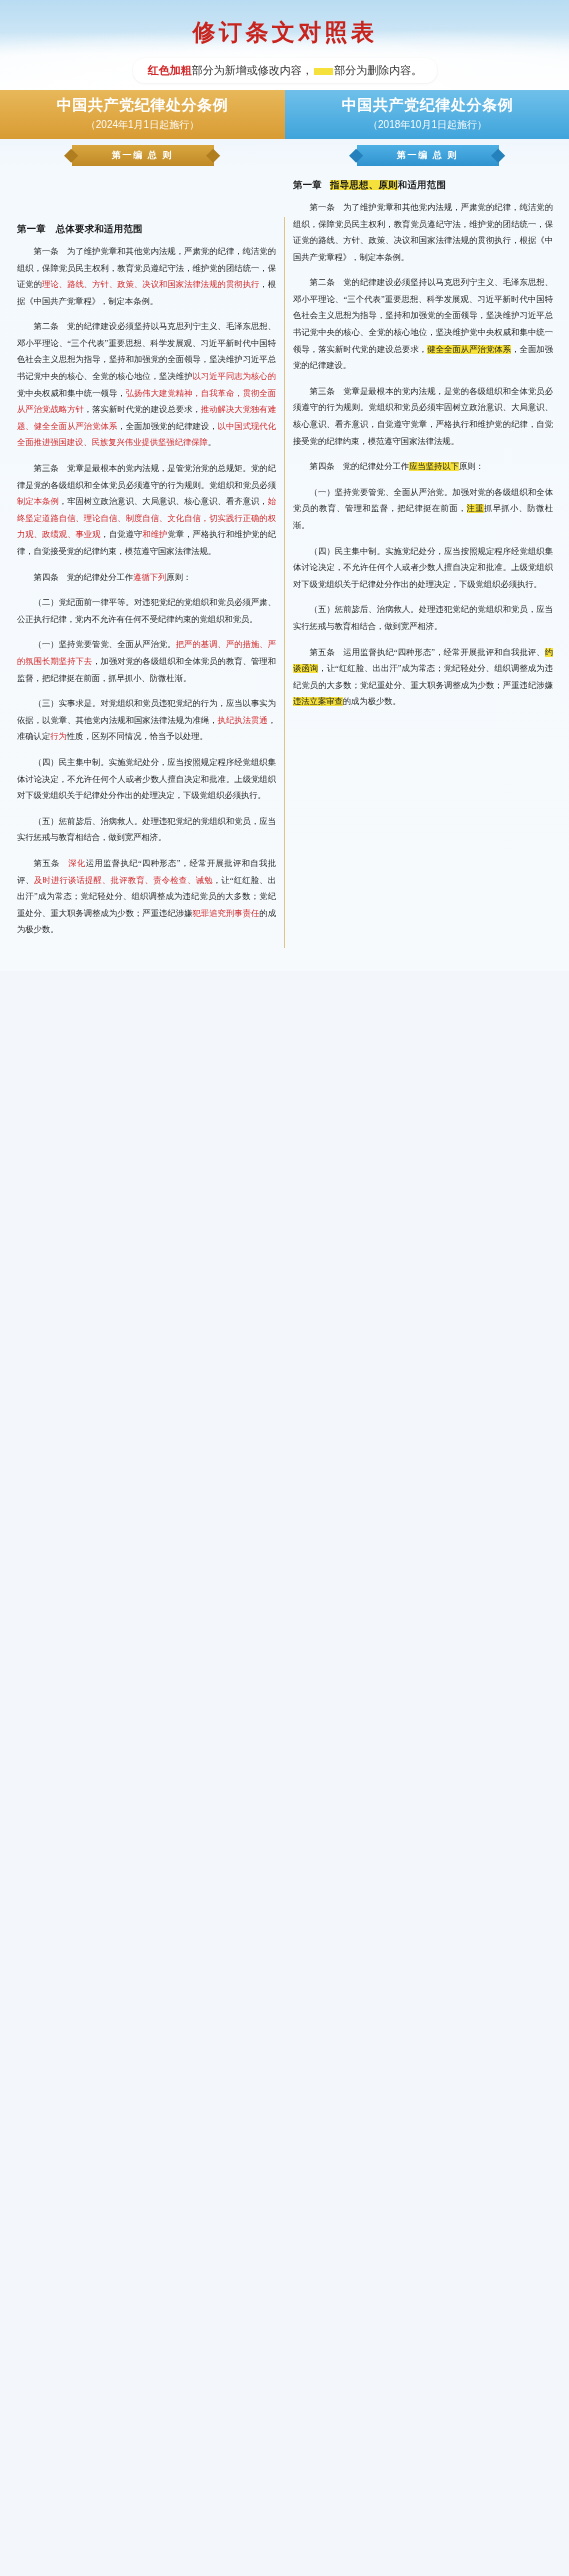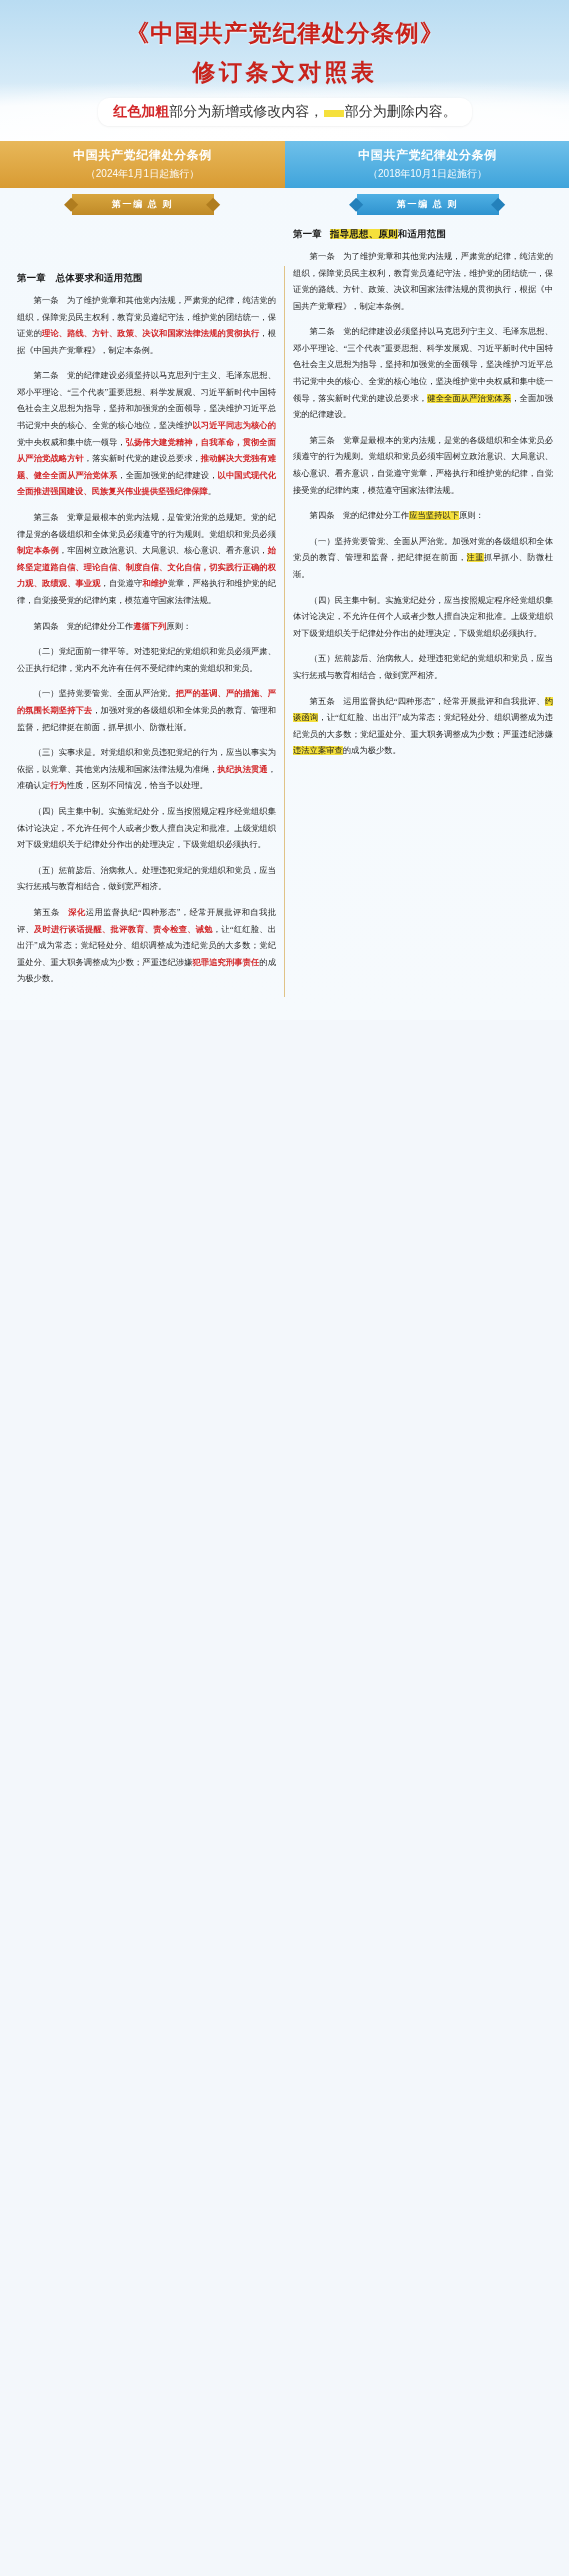--- a/index.html
+++ b/index.html
@@ -54,26 +54,26 @@
     letter-spacing: 3.4px;
     margin: 0 0 10.3px 0;
     position: relative;
     z-index: 2;
   }
   .legend {
     display: inline-block;
     background: #ffffff;
     border-radius: 11.4px;
     padding: 5.1px 15px;
-    font-size: 14px;
+    font-size: 11px;
     color: #333;
     box-shadow: 0 0.6px 2.3px rgba(0,0,0,.08);
     position: relative;
     z-index: 2;
-    margin-bottom: 9px;
+    margin-bottom: 1px;
     text-align: center;
   }
   .legend .red { color: #d3292b; font-weight: bold; }
   .legend .yellow-chip {
     display: inline-block;
     width: 19.4px; height: 7.4px;
     background: #f5e03c;
     vertical-align: -0.6px;
     margin: 0 1.1px;
   }
@@ -88,21 +88,21 @@
   }
   .col-head {
     text-align: center;
     padding: 5.7px 0 6.8px 0;
     color: #fff;
   }
   .col-head.left  { background: linear-gradient(180deg,#e8b85a 0%, #d89b33 100%); }
   .col-head.right { background: linear-gradient(180deg,#6fc0ea 0%, #3fa4db 100%); }
   .col-head .ch-title {
     font-family: "Liberation Serif", serif;
-    font-size: 12px;
+    font-size: 15px;
     font-weight: bold;
     letter-spacing: 0.6px;
     text-align: center;
   }
   .col-head .ch-date {
     font-size: 10px;
     margin-top: 3px;
     opacity: .95;
   }
   
@@ -149,30 +149,29 @@
   .chapter .sp { display:inline-block; width: 8px; }
   p.art {
     font-family: "Liberation Serif", serif;
     font-size: 8.3px;
     line-height: 2.0;
     color: #1f1f1f;
     margin: 0 0 9px 0;
     text-align: justify;
     text-indent: 2em;
   }
-  .r { color: #d3292b; font-weight: bold; }
+  .r { color: #d3292b; font-weight: normal; }
   .hl { background: #f5e03c; }
 </style>
 </head>
 <body>
 
 <div class="page">
 
   <div class="header">
-    <div class="main-title">《中国共产党纪律处分条例》</div>
     <div class="sub-title">修订条文对照表</div>
     <div class="legend">
       <span class="red">红色加粗</span><span>部分为新增或修改内容，</span><span class="yellow-chip"></span><span>部分为删除内容。</span>
     </div>
   </div>
 
   <div class="cols">
     <div class="col">
       <div class="col-head left">
         <div class="ch-title">中国共产党纪律处分条例</div>

